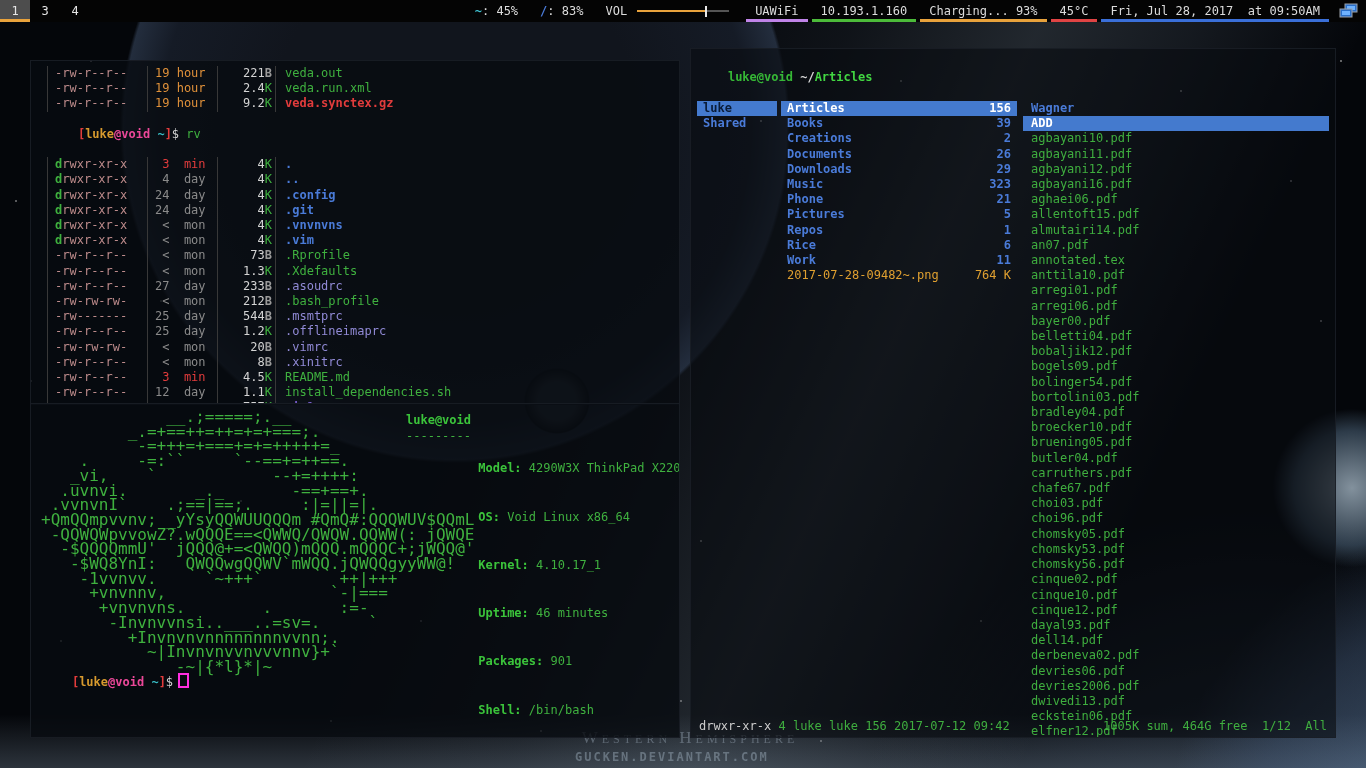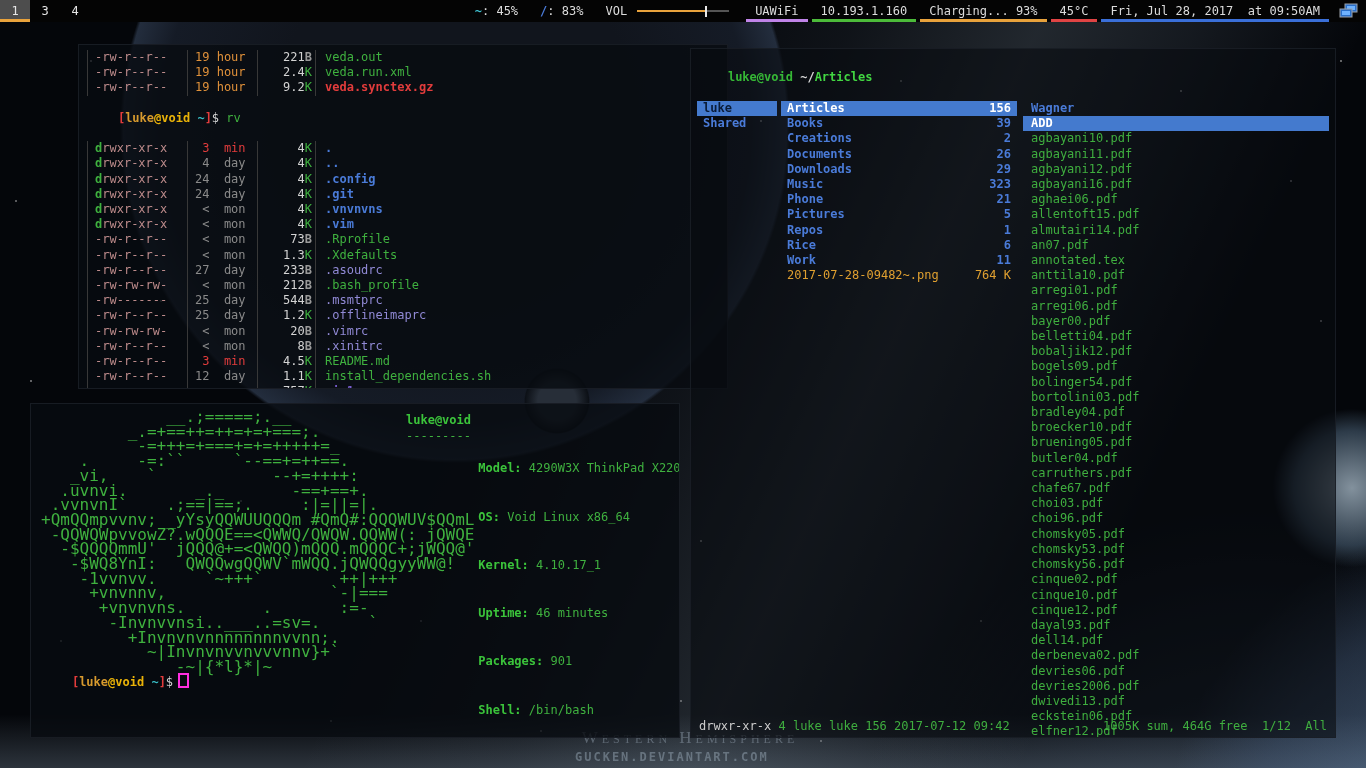--- a/index.html
+++ b/index.html
@@ -45,40 +45,40 @@
   .seg.u::after{content:"";position:absolute;left:2px;right:2px;bottom:0;height:3px;background:var(--uc);}
   .u-wifi{--uc:#c084e8;} .u-ip{--uc:#4cbb3a;} .u-batt{--uc:#e8a23c;} .u-temp{--uc:#e04444;} .u-date{--uc:#3a6fd8;}
   .icon-cyan{color:#3fc4d4;font-weight:bold;} .icon-blue{color:#4a7bd8;font-weight:bold;}
   .vslider{display:flex;align-items:center;margin-left:10px;width:96px;height:100%;}
   .vfill{width:68px;height:2px;background:#e8a23c;}
   .vtick{width:2px;height:11px;background:#e8e8e8;}
   .vrest{width:22px;height:2px;background:#555;}
   .tray{display:flex;align-items:center;padding:0 8px;}
   
   .win{position:absolute;background:rgba(8,11,16,0.80);border:1px solid rgba(25,30,38,0.9);box-sizing:border-box;}
-  .term1{left:30px;top:44px;width:650px;height:345px;padding:5px 8px;overflow:hidden;margin-left:48px;}
+  .term1{left:30px;top:60px;width:650px;height:345px;padding:5px 16px;overflow:hidden;}
   .term2{left:30px;top:403px;width:650px;height:335px;overflow:hidden;}
   .ranger{left:690px;top:48px;width:646px;height:690px;background:rgba(8,11,16,0.62);padding:4px 6px;overflow:hidden;}
   
   .green{color:#3fb13f;} .redb{color:#e23c3c;font-weight:bold;} .red{color:#e23c3c;}
   .orange{color:#e0913a;} .gray{color:#8a8a8a;} .rose{color:#bd8b8b;}
   .dgreen{color:#3fb13f;font-weight:bold;}
   .dirb{color:#4a7bd8;font-weight:bold;} .lav{color:#918ad6;} .violet{color:#7a5fd0;font-weight:bold;}
   .white{color:#d4d4d4;} .ub{color:#9a9a9a;font-weight:bold;} .uk{color:#3fb13f;}
   
   .trow{display:flex;line-height:15.2px;white-space:pre;}
   .c-perm{width:92px;border-left:1px solid #383838;padding-left:7px;color:#bd8b8b;}
   .c-date{width:62px;border-left:1px solid #383838;padding-left:7px;}
   .c-size{width:54px;border-left:1px solid #383838;text-align:right;padding-right:3px;}
   .c-name{flex:1;border-left:1px solid #383838;padding-left:9px;}
   
   .prow{line-height:15.2px;white-space:pre;padding-left:2px;}
   .pbr{color:#e23c3c;font-weight:bold;}
   .puser{color:#d79a2e;font-weight:bold;}
-  .phost{color:#eab308;font-weight:bold;}
+  .phost{color:#ec4899;font-weight:bold;}
   .ppath-cyan{color:#39c0c8;font-weight:bold;}
   .pdollar{color:#d4d4d4;}
   .pcmd{color:#3fb13f;}
   .curh{display:inline-block;width:7px;height:11px;border:2px solid #ff2ee0;vertical-align:-2px;margin-left:5px;}
   
   .art{position:absolute;left:10px;top:6px;margin:0;font-size:16px;line-height:14.7px;
     color:#3fb13f;white-space:pre;font-family:inherit;}
   .nfo{position:absolute;left:375px;top:8px;width:268px;}
   .nfo-title{color:#3bc43b;font-weight:bold;line-height:16.1px;}
   .nfo-sep{color:#3fb13f;line-height:16.1px;}

